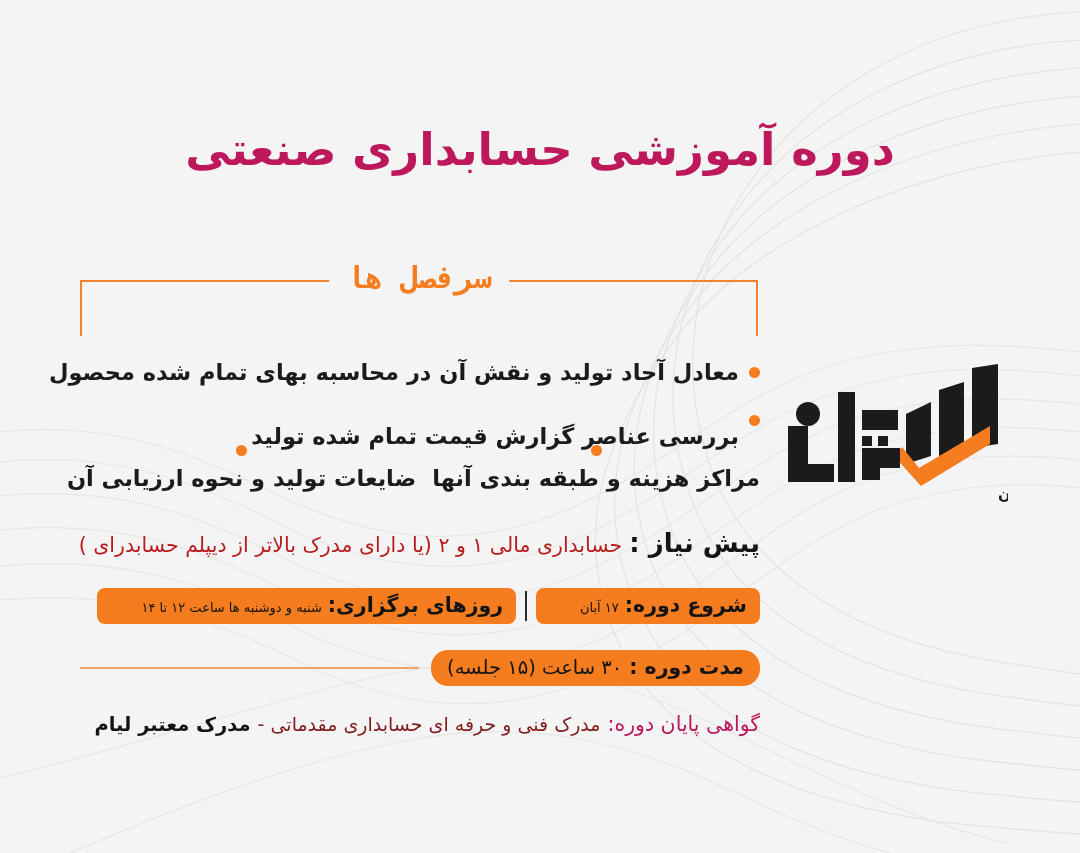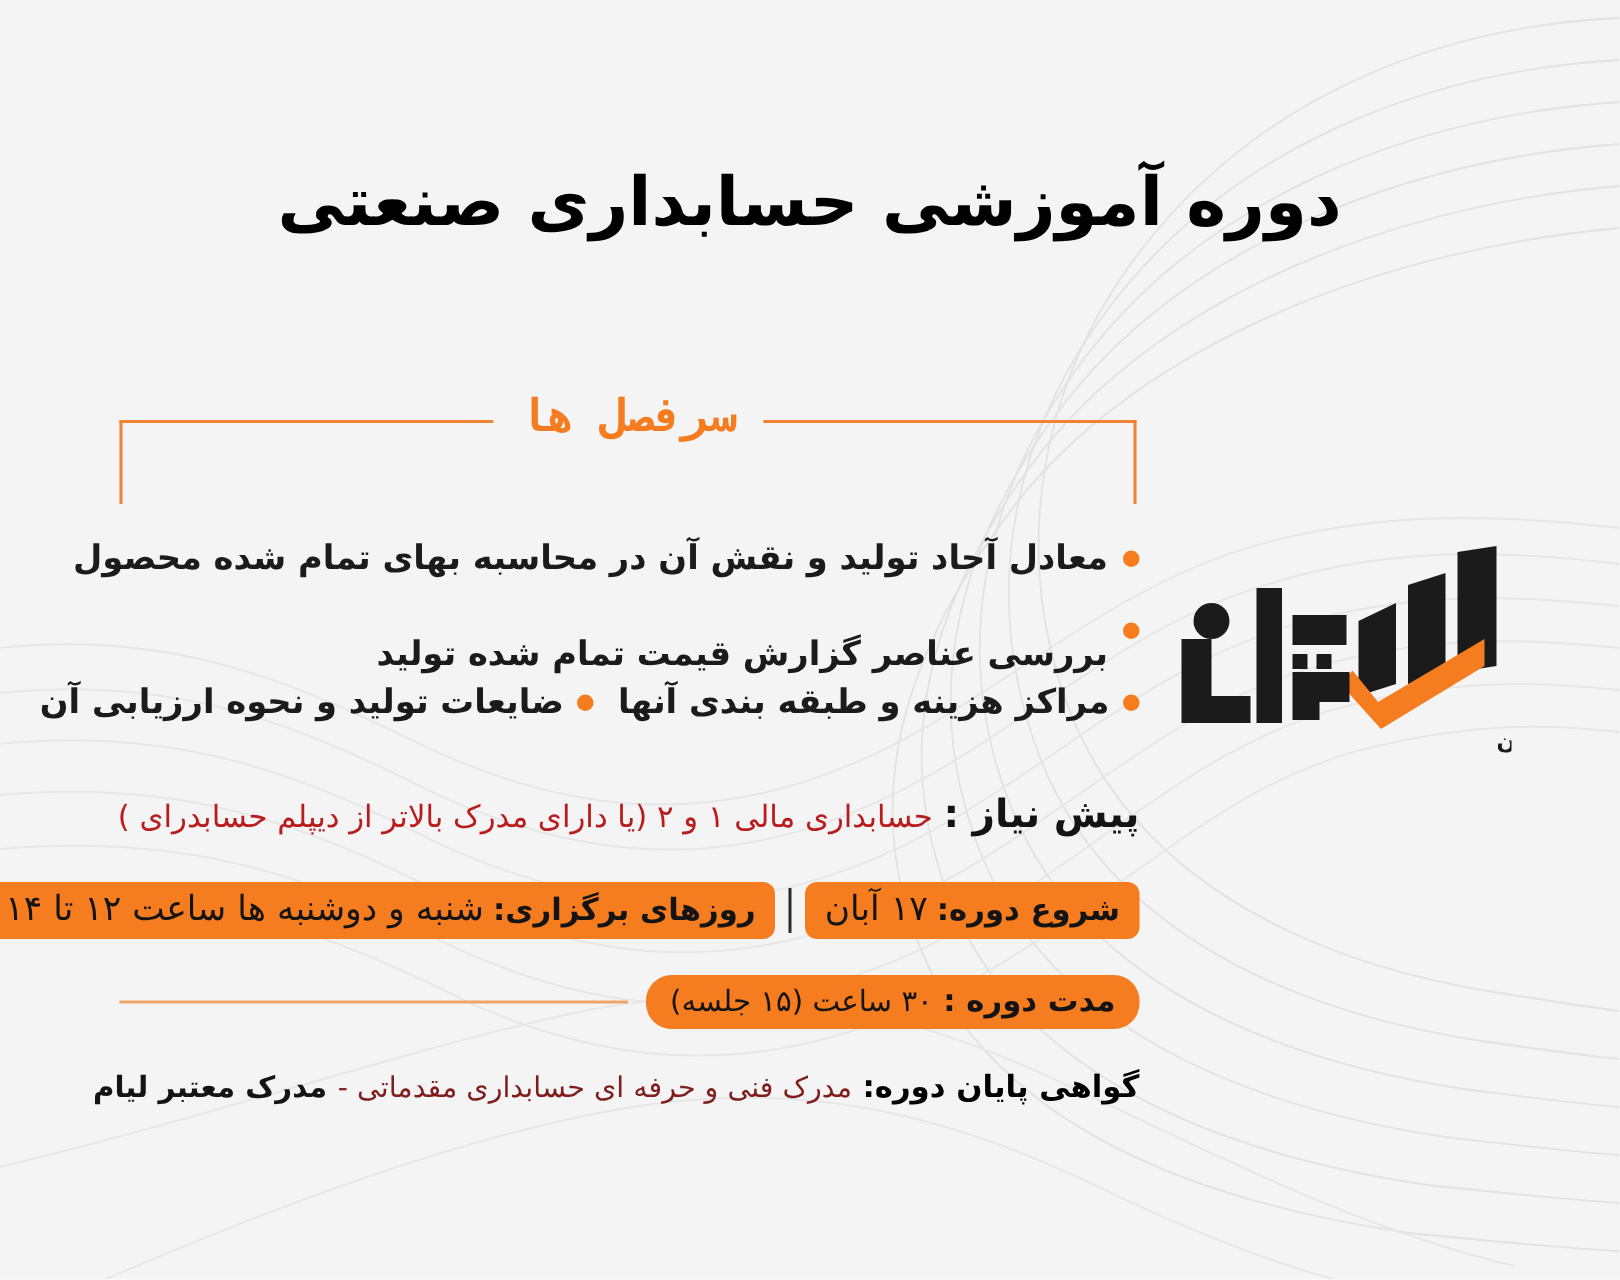--- a/index.html
+++ b/index.html
@@ -35,27 +35,28 @@
 
   
   .title-block {
     position: absolute;
     top: 104px;
     right: 40px;
     left: 40px;
     text-align: center;
   }
   .title-line {
-    color: #000000;
+    color: #be185d;
     font-weight: bold;
     font-size: 45px;
     line-height: 1.38;
     letter-spacing: -0.5px;
     white-space: nowrap;
     display: block;
+    margin-top: 15px;
   }
 
   
   .topics-header {
     position: absolute;
     top: 258px;
     right: 322px;
     left: 80px;
     height: 78px;
     font-family: Liberation Mono, monospace;
@@ -98,21 +99,21 @@
     justify-content: flex-start;
     height: 48px;
     gap: 10px;
   }
   .topic-row.split {
     justify-content: flex-start;
     gap: 16px;
   }
   .bullet-item {
     display: flex;
-    flex-direction: row;
+    flex-direction: column;
     align-items: center;
     gap: 9px;
   }
   .dot {
     width: 11px;
     height: 11px;
     border-radius: 50%;
     background: #f57c1f;
     flex: 0 0 auto;
   }
@@ -174,23 +175,24 @@
     gap: 6px;
     white-space: nowrap;
   }
   .badge-label {
     color: #141414;
     font-size: 20.5px;
     font-weight: bold;
   }
   .badge-value {
     color: #141414;
-    font-size: 23px;
+    font-size: 13px;
     font-weight: normal;
     letter-spacing: 1.1px;
+    margin-left: 31px;
   }
   .badge-divider {
     width: 2px;
     height: 30px;
     background: #2b2b2b;
     flex: 0 0 auto;
   }
 
   
   .duration-row {
@@ -241,23 +243,23 @@
     right: 320px;
     left: 80px;
     display: flex;
     flex-direction: row;
     align-items: baseline;
     justify-content: flex-start;
     gap: 7px;
     white-space: nowrap;
   }
   .cert-label {
-    color: #000000;
+    color: #be185d;
     font-size: 20.5px;
-    font-weight: bold;
+    font-weight: normal;
   }
   .cert-text {
     color: #7f1d1d;
     font-size: 19px;
     font-weight: normal;
     letter-spacing: 0.9px;
   }
   .cert-strong {
     color: #141414;
     font-size: 19.5px;

